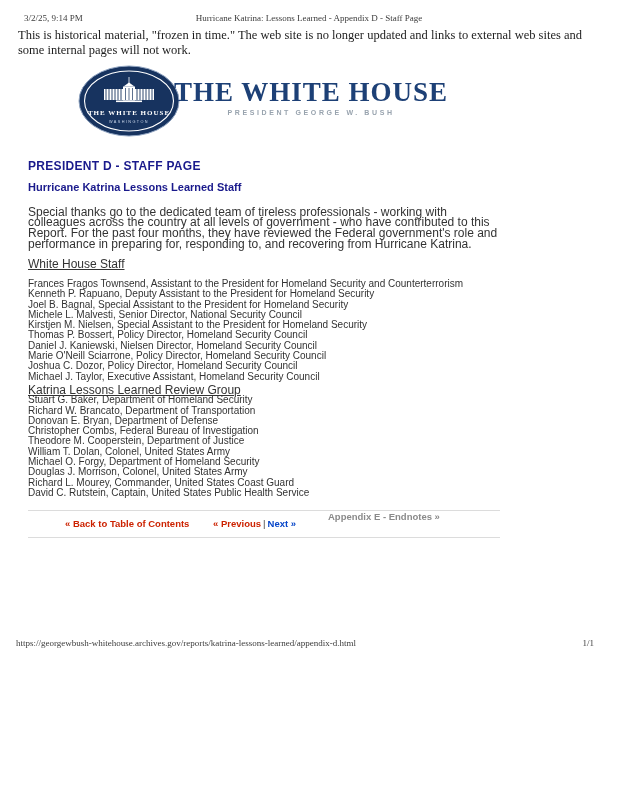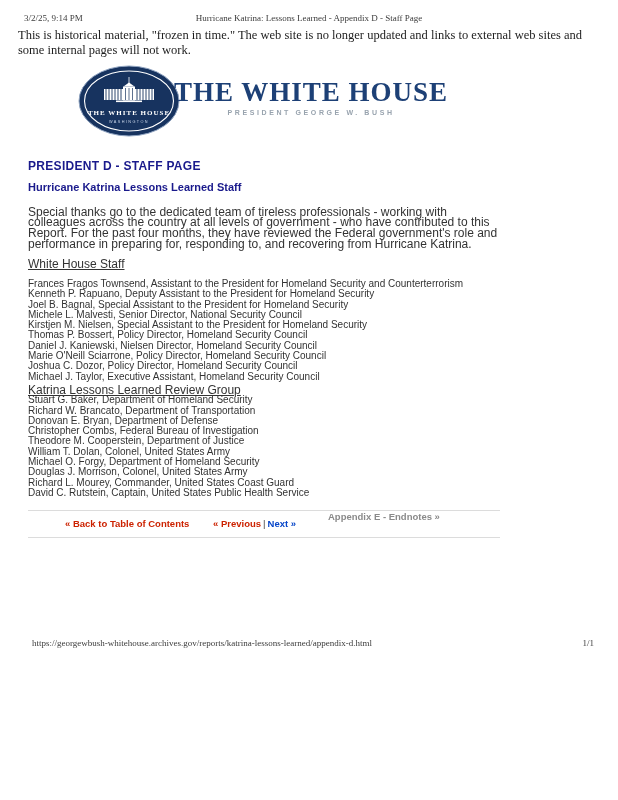--- a/index.html
+++ b/index.html
@@ -5,21 +5,21 @@
   html,body{margin:0;padding:0;background:#ffffff;}
   .page{position:relative;width:618px;height:664px;background:#ffffff;overflow:hidden;
         font-family:"Liberation Sans",sans-serif;color:#333333;}
 
   
   .print-header{display:flex;align-items:baseline;margin:13px 24px 0 24px;
                 font-family:"Liberation Serif",serif;font-size:9px;color:#3c3c3c;}
   .ph-left{flex:1;text-align:left;white-space:nowrap;}
   .ph-center{flex:2.2;text-align:center;white-space:nowrap;}
   .ph-right{flex:1;}
-  .print-footer{position:absolute;left:32px;right:24px;bottom:16px;display:flex;
+  .print-footer{position:absolute;left:16px;right:24px;bottom:16px;display:flex;
                 justify-content:space-between;font-family:"Liberation Serif",serif;
                 font-size:9px;color:#3c3c3c;}
 
   
   .disclaimer{margin:5px 18px 0 18px;font-family:"Liberation Serif",serif;
               font-size:12.5px;line-height:1.22;color:#1c1c1c;}
 
   
   .masthead{margin:6px 0 0 78px;display:flex;align-items:center;height:72px;}
   .seal{width:102px;height:72px;flex:0 0 auto;}

